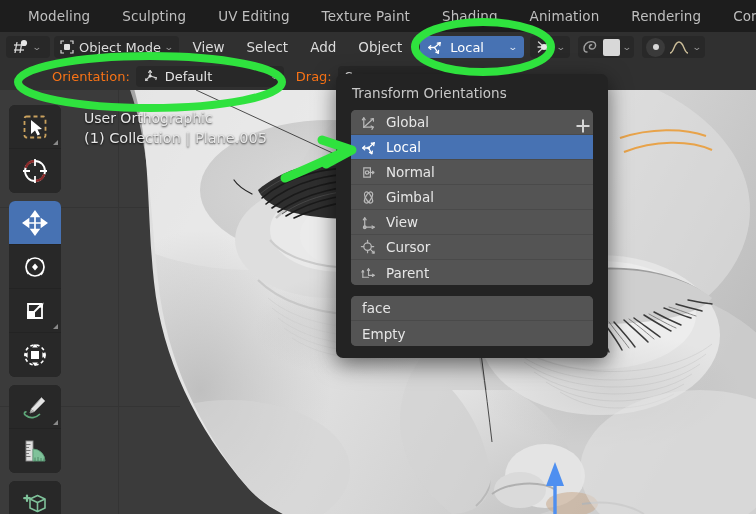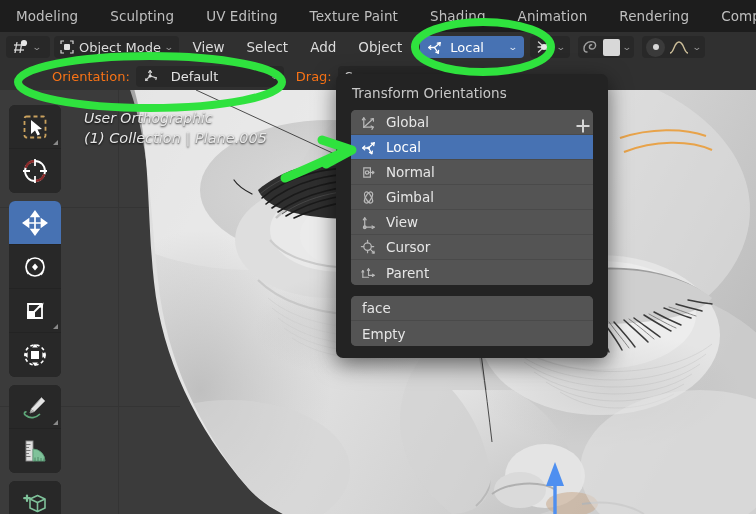--- a/index.html
+++ b/index.html
@@ -9,21 +9,21 @@
     background:#1d1d1d;
     position:relative;
     -webkit-font-smoothing:antialiased;
   }
   #app { position:absolute; inset:0; width:756px; height:514px; overflow:hidden; }
 
   
   .topbar {
     position:absolute; left:0; top:0; width:672px; height:32px;
     background:#1d1d1d;
-    display:flex; align-items:center;
+    display:flex; align-items:center;padding-left:12px;
   }
   .topbar-corner {
     width:18px; height:32px; background:#282828;
     border-top-right-radius:6px;
   }
   .tab {
     color:#bfbfbf; font-size:13.5px; padding:0 16px; height:32px;
     line-height:32px; white-space:nowrap; letter-spacing:.1px;
   }
 
@@ -62,27 +62,27 @@
   .dot { width:6px;height:6px;border-radius:50%;background:#d8d8d8; }
 
   
   .tool-settings {
     position:absolute; left:0; top:62px; width:756px; height:28px;
     background:#303030; display:flex; align-items:center; padding-left:52px; gap:6px;
   }
   .ts-label { color:#f97316; font-size:13px; }
   .ts-field {
     height:21px; background:#282828; border-radius:4px;
-    display:flex; align-items:center; gap:12px; padding:0 7px;
+    display:flex; align-items:center; gap:6px; padding:0 7px;
     color:#e4e4e4; font-size:13px;
   }
   .ts-field .chev { margin-left:auto; padding-left:10px; }
 
   
-  .viewport { position:absolute; left:0; top:90px; width:756px; height:424px; overflow:hidden;font-style:italic; }
+  .viewport { position:absolute; left:0; top:90px; width:756px; height:424px; overflow:hidden; }
   .vp-bg {
     position:absolute; inset:0;
     background:#3b3b3b;
   }
   .grid-line { position:absolute; background:#343434; }
 
   
   .face-wrap { position:absolute; left:0; top:0; width:756px; height:424px; overflow:hidden; }
 
   .vp-text {

